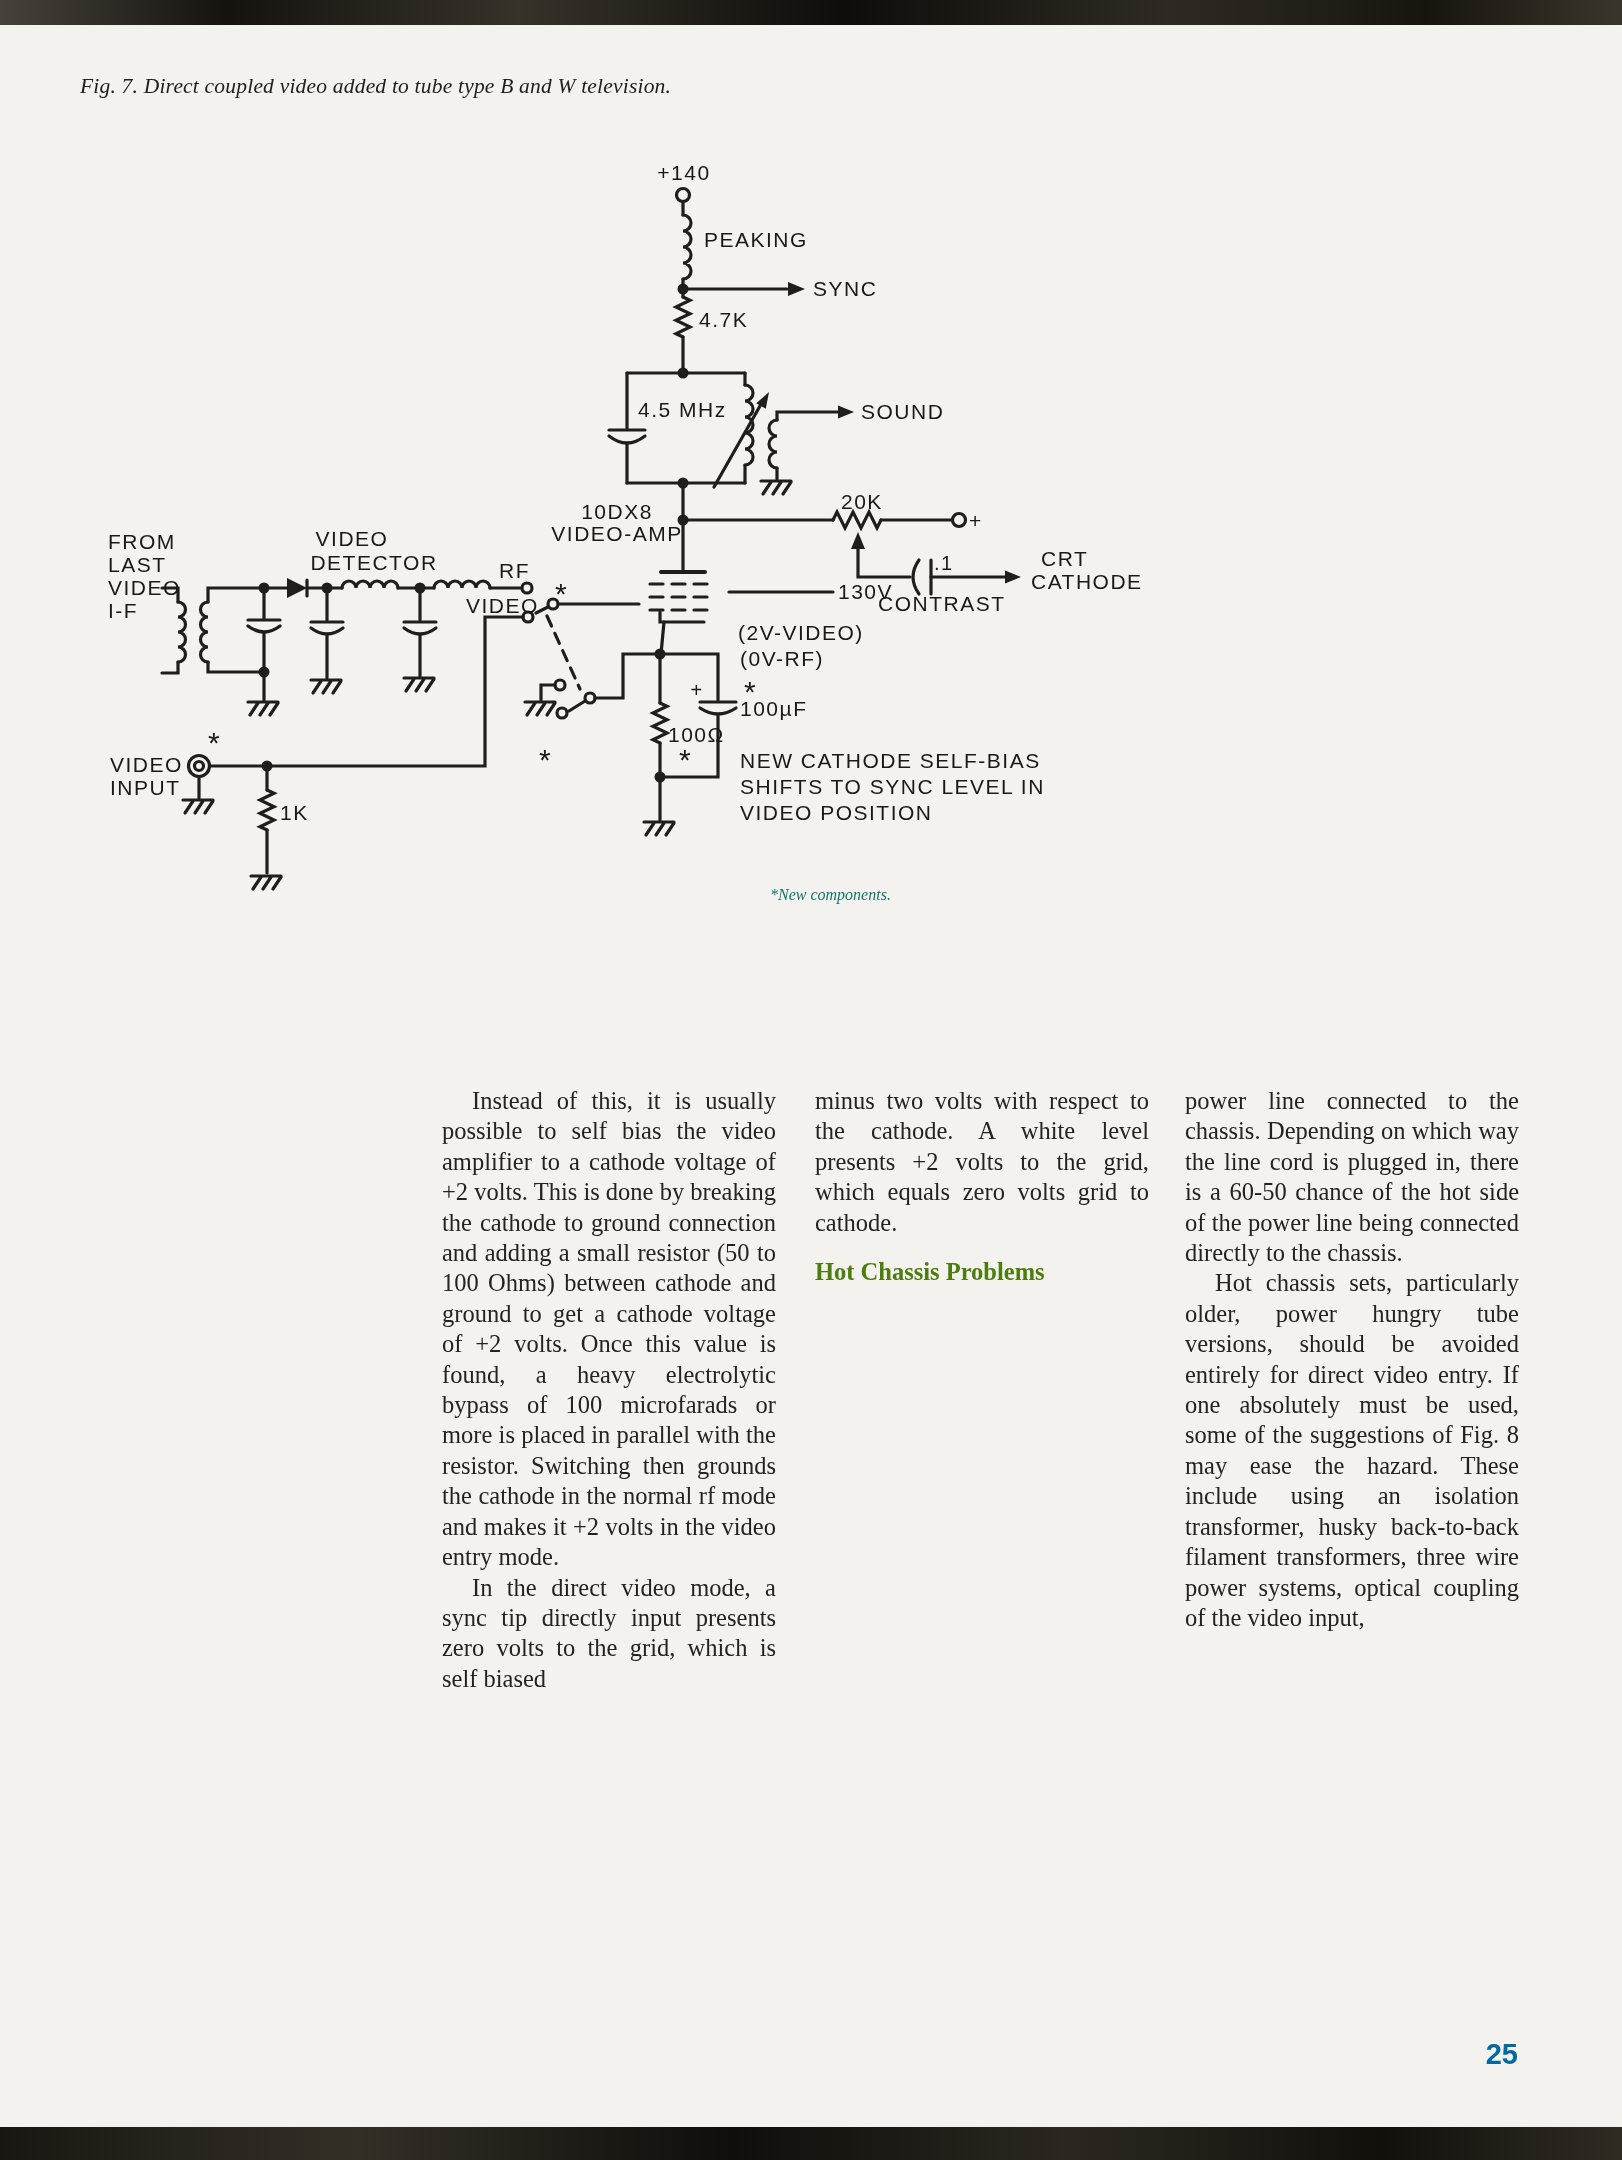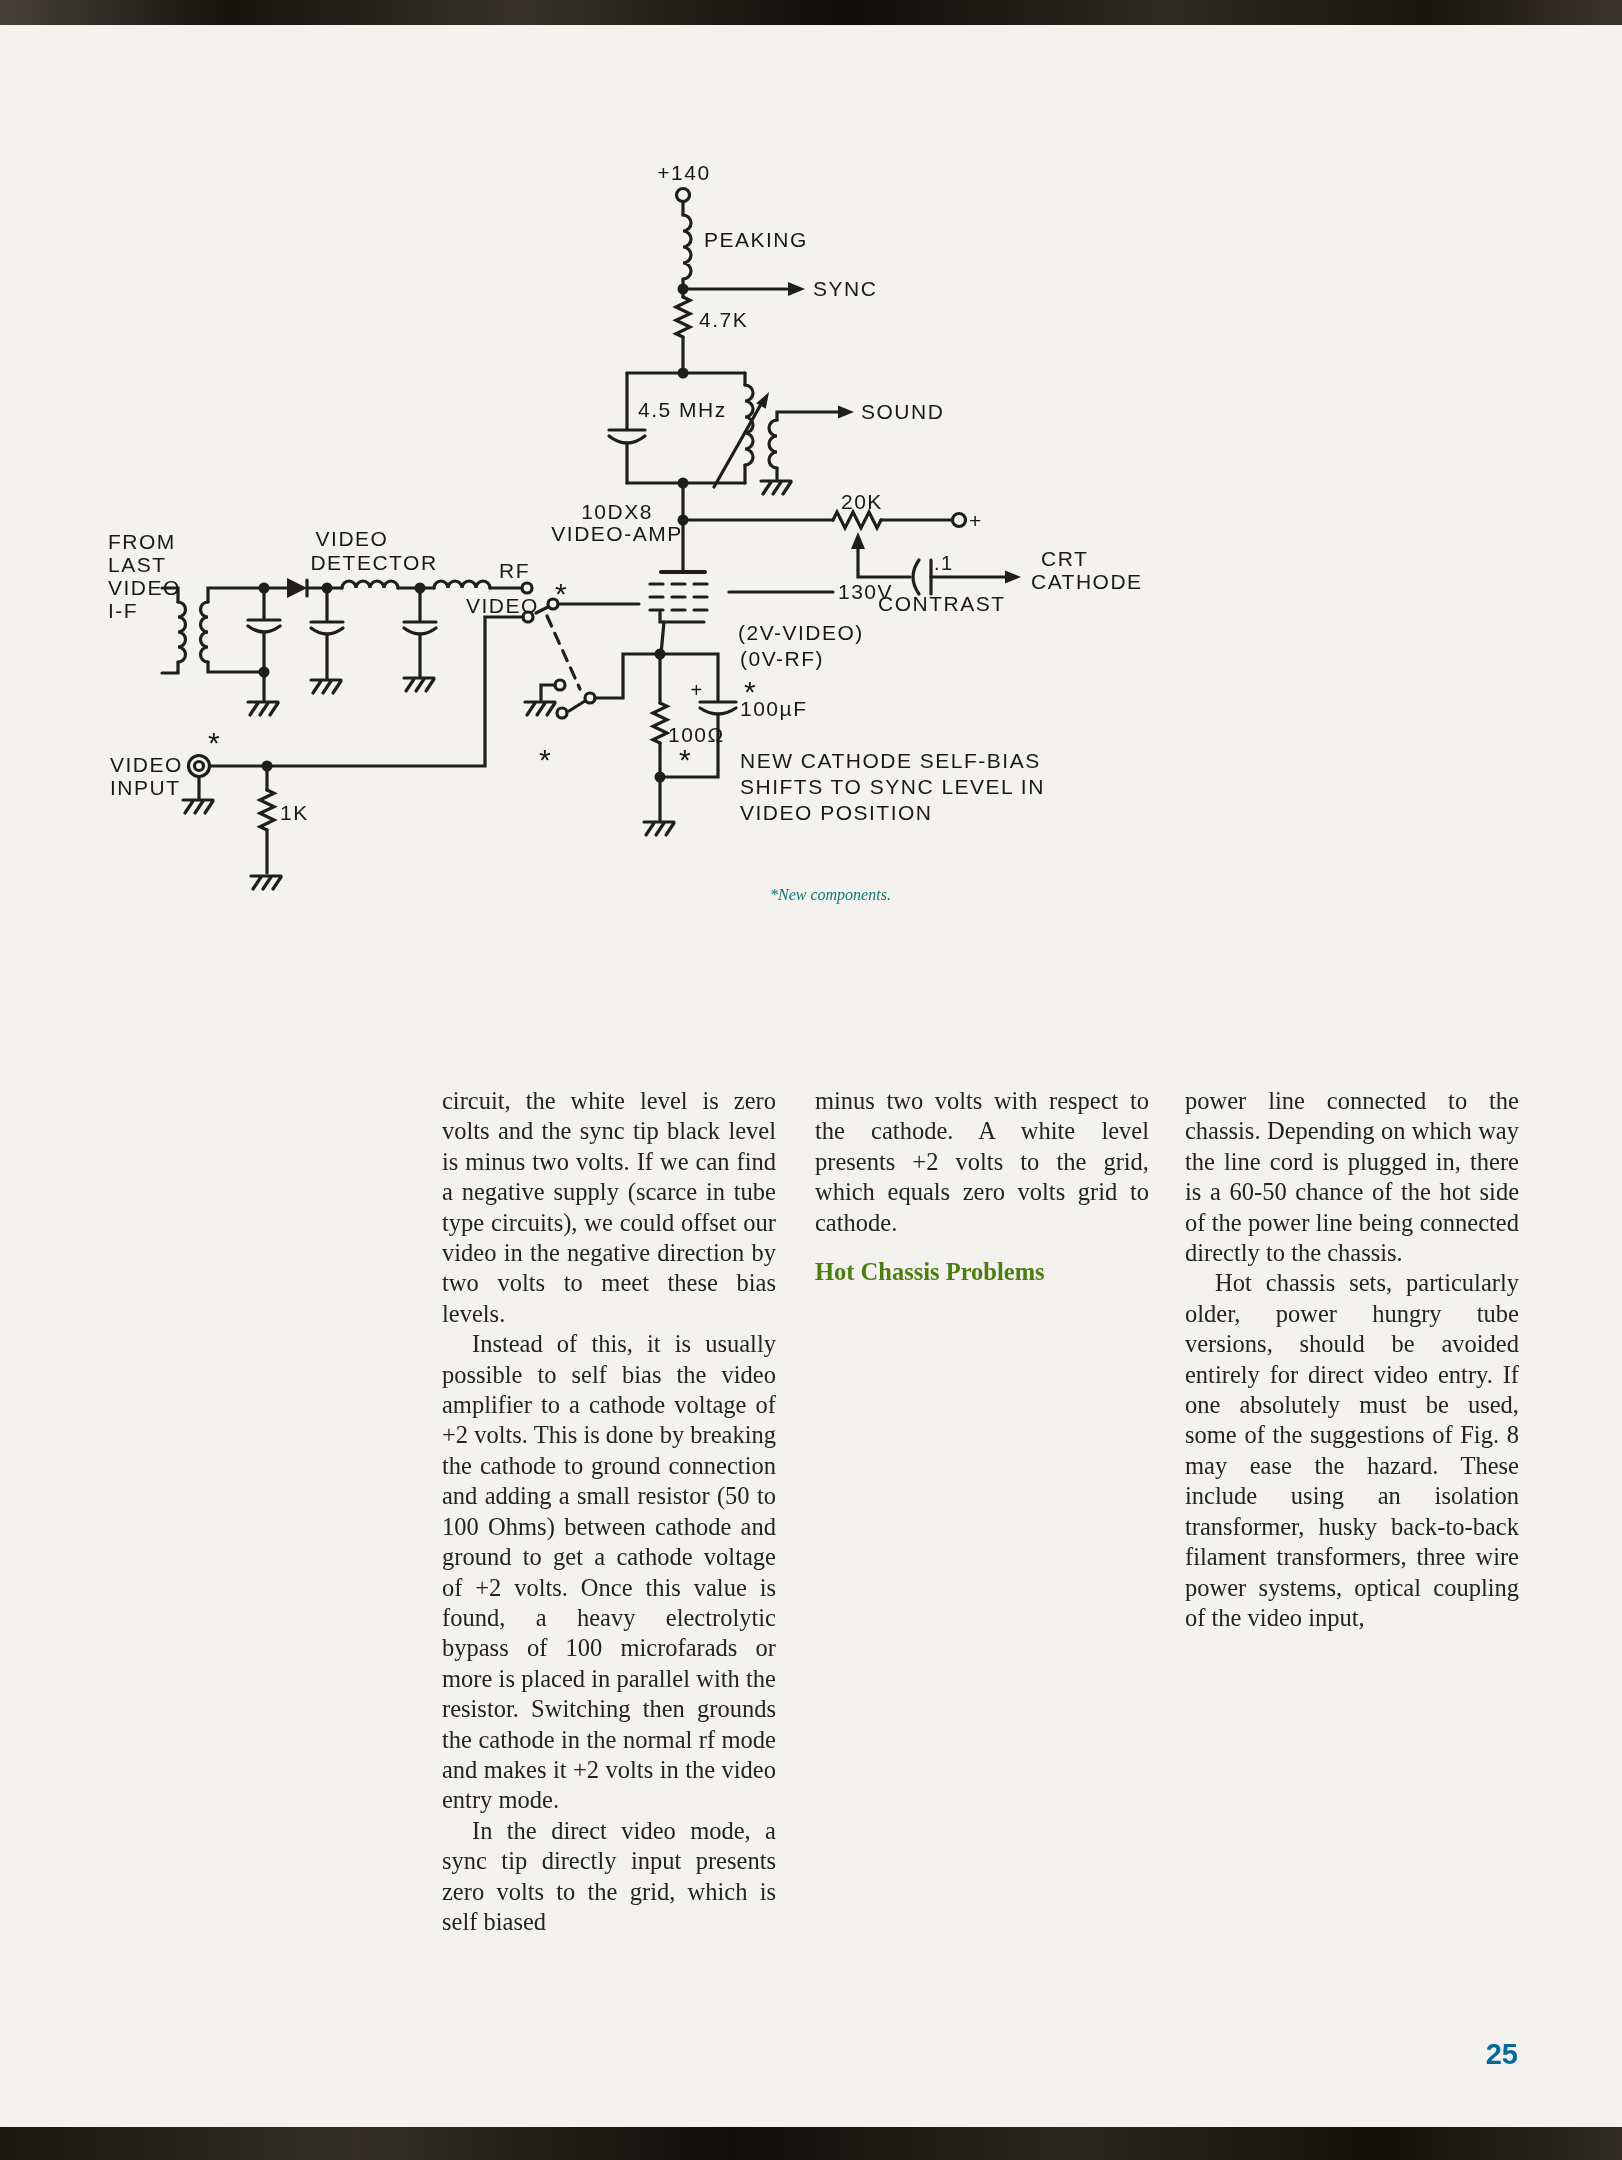--- a/index.html
+++ b/index.html
@@ -28,20 +28,21 @@
   #page-number{position:absolute;left:1460px;top:2038px;width:58px;text-align:right;
                font-family:"Liberation Sans",sans-serif;font-weight:bold;font-size:29px;color:#0369a1;}
 </style>
 </head>
 <body>
 
 <div id="page">
   <div id="strip-top" class="scan-strip"></div>
   <div id="strip-bottom" class="scan-strip"></div>
 
+  <div id="caption">Fig. 7. Direct coupled video added to tube type B and W television.</div>
 
   <svg id="schematic" width="1622" height="960" viewBox="0 0 1622 960">
     <defs>
       <g id="gnd">
         <path d="M -16 0 H 14 M -14 13 L -6 1 M -4 13 L 4 1 M 6 13 L 14 1"></path>
       </g>
     </defs>
 
     <g>
 
@@ -208,21 +209,20 @@
     <text class="star" x="555" y="604">*</text>
     <text class="star" x="744" y="702">*</text>
     <text class="star" x="679" y="770">*</text>
     <text class="star" x="539" y="770">*</text>
     <text class="star" x="208" y="753">*</text>
   </svg>
 
   <div id="footnote">*New components.</div>
 
   <div id="col1" class="col">
-    <p>circuit, the white level is zero volts and the sync tip black level is minus two volts. If we can find a negative supply (scarce in tube type circuits), we could offset our video in the negative direction by two volts to meet these bias levels.</p>
     <p class="ind">Instead of this, it is usually possible to self bias the video amplifier to a cathode voltage of +2 volts. This is done by breaking the cathode to ground connection and adding a small resistor (50 to 100 Ohms) between cathode and ground to get a cathode voltage of +2 volts. Once this value is found, a heavy electrolytic bypass of 100 microfarads or more is placed in parallel with the resistor. Switching then grounds the cathode in the normal rf mode and makes it +2 volts in the video entry mode.</p>
     <p class="ind">In the direct video mode, a sync tip directly input presents zero volts to the grid, which is self biased</p>
   </div>
 
   <div id="col2" class="col">
     <p>minus two volts with respect to the cathode. A white level presents +2 volts to the grid, which equals zero volts grid to cathode.</p>
     <h3>Hot Chassis Problems</h3>
   </div>
 
   <div id="col3" class="col">

